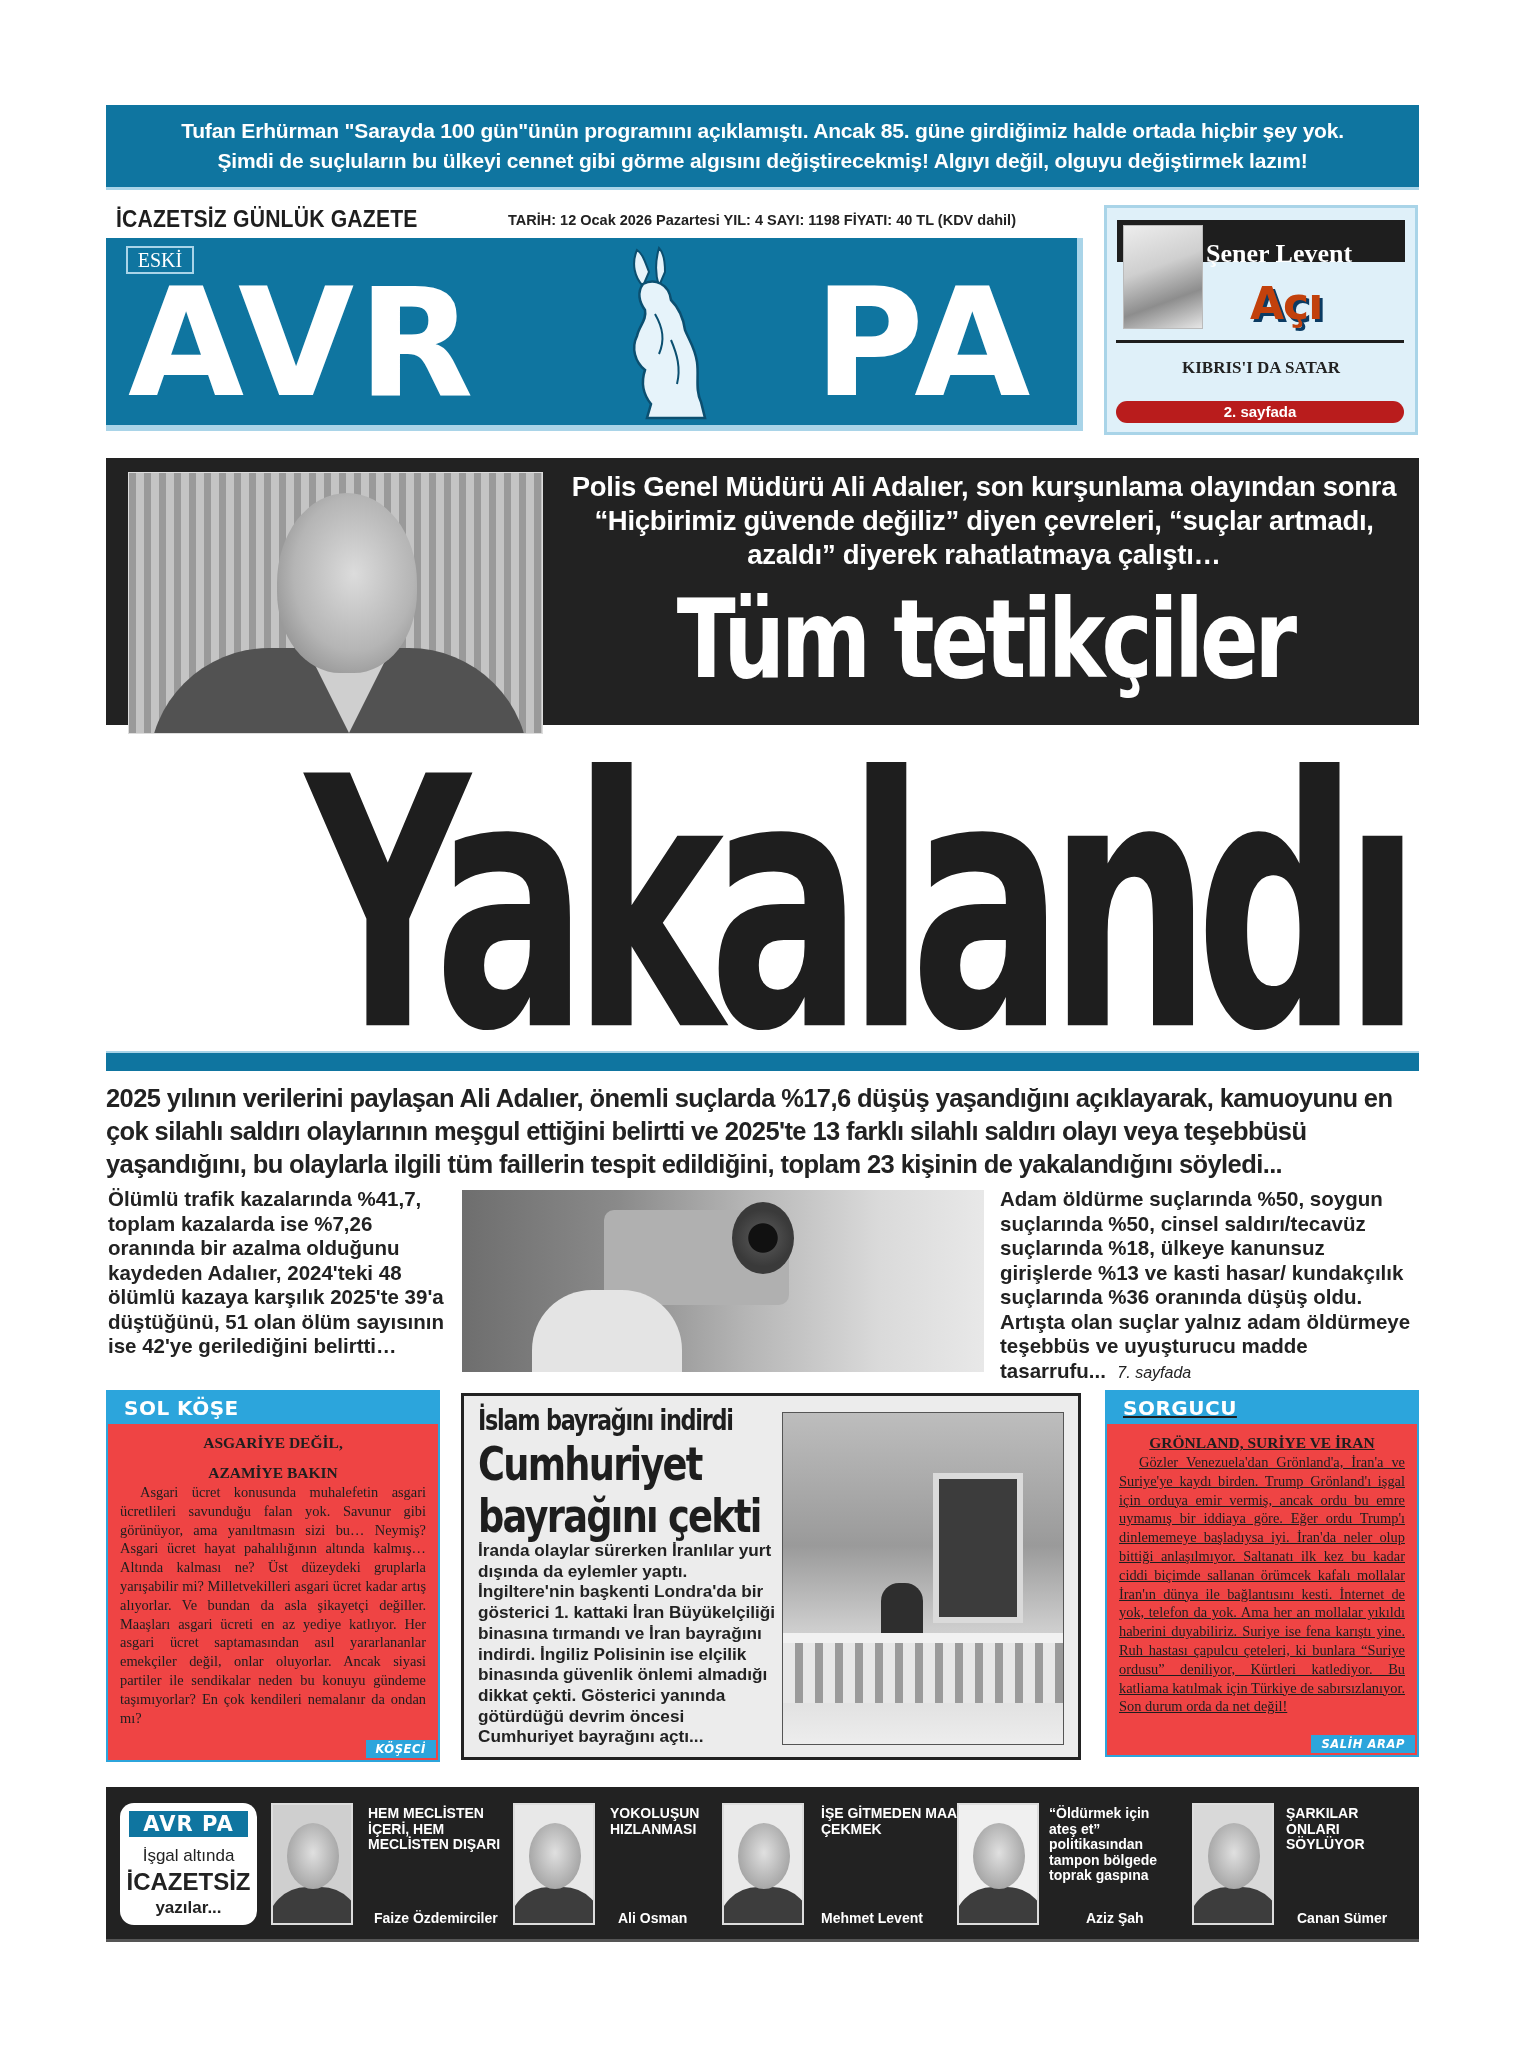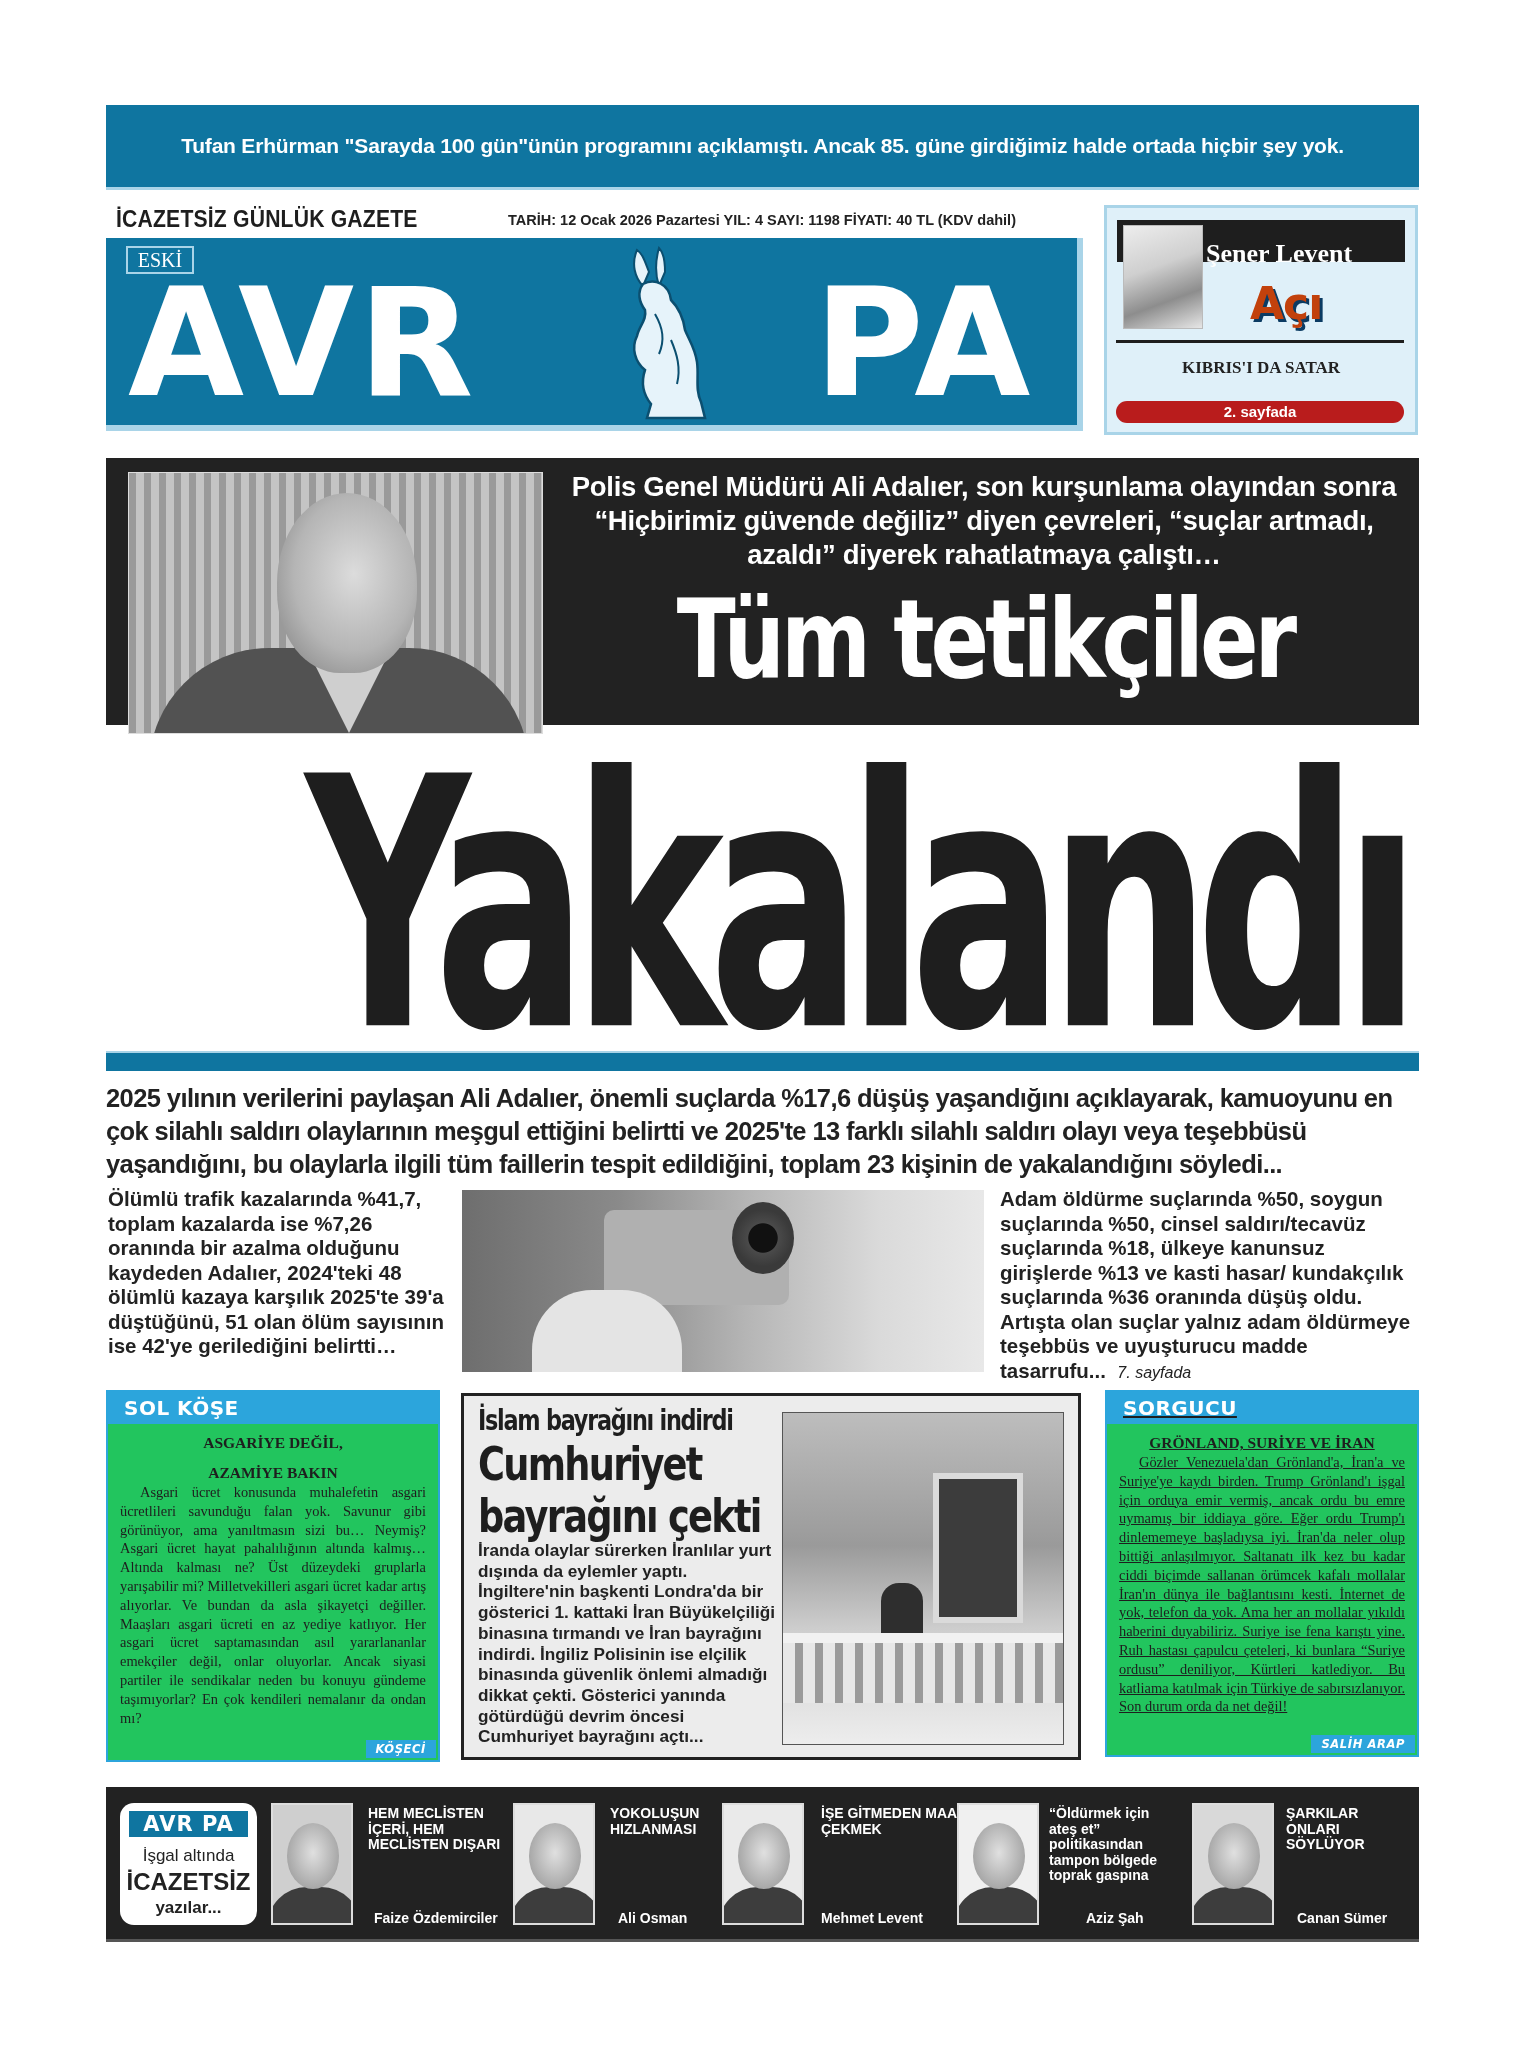--- a/index.html
+++ b/index.html
@@ -50,21 +50,21 @@
   .col-text { font-weight: bold; font-size: 20.5px; line-height: 24.5px; color: #222; }
   #left-col { left: 108px; top: 1187px; width: 345px; }
   #right-col { left: 1000px; top: 1187px; width: 420px; }
   #right-col .page { font-weight: normal; font-style: italic; font-size: 16px; margin-top: 44px; }
   #gun-photo { left: 462px; top: 1190px; width: 522px; height: 182px; overflow: hidden; background: linear-gradient(90deg,#6e6e6e 0%,#8a8a8a 30%,#b6b6b6 55%,#dadada 80%,#e8e8e8 100%); }
   #gun-photo .slide { position: absolute; left: 142px; top: 20px; width: 185px; height: 95px; background: #b0b0b0; border-radius: 10px; }
   #gun-photo .muzzle { position: absolute; left: 270px; top: 12px; width: 62px; height: 72px; border-radius: 50%; background: radial-gradient(circle,#111 30%,#4a4a4a 32%,#3a3a3a 60%); }
   #gun-photo .hand { position: absolute; left: 70px; top: 100px; width: 150px; height: 100px; border-radius: 60px 60px 0 0; background: #e4e4e4; }
 
   
-  .column-box { background: #22c55e; border: 2px solid #2ca5dc; }
+  .column-box { background: #ef4444; border: 2px solid #2ca5dc; }
   .column-head { background: #2ca5dc; color: #fff; font-family: "DejaVu Sans", sans-serif; font-weight: bold; font-size: 20px; padding: 4px 16px; height: 32px; letter-spacing: 0.5px; }
   .column-title { font-family: "Liberation Serif", serif; font-weight: bold; font-size: 15.5px; text-align: center; line-height: 17px; margin-top: 10px; }
   .column-body { font-family: "Liberation Serif", serif; font-size: 14.4px; line-height: 18.8px; text-align: justify; padding: 0 12px 0 12px; text-indent: 20px; margin-top: 2px; }
   .column-sign { position: absolute; right: 2px; bottom: 2px; background: #2ca5dc; color: #fff; font-family: "DejaVu Sans", sans-serif; font-weight: bold; font-size: 11.5px; padding: 2px 10px; font-style: italic; letter-spacing: 0.6px; }
 
   #solkose { left: 106px; top: 1390px; width: 334px; height: 372px; }
   #sorgucu { left: 1105px; top: 1390px; width: 314px; height: 367px; text-decoration: underline; }
 
   
   #mid-box { left: 461px; top: 1393px; width: 620px; height: 367px; background: #ececec; border: 3px solid #222; }
@@ -88,20 +88,21 @@
   .writer-photo .face { position: absolute; left: 14px; top: 18px; width: 52px; height: 66px; border-radius: 50%; background: radial-gradient(ellipse at 50% 45%, #e0e0e0 0%, #a8a8a8 70%, #6c6c6c 100%); }
   .writer-photo .shoulders { position: absolute; left: -6px; top: 82px; width: 94px; height: 60px; border-radius: 40px 40px 0 0; background: #3d3d3d; }
   .writer-headline { position: absolute; top: 1806px; color: #fff; font-weight: bold; font-size: 14px; line-height: 15.5px; width: 150px; }
   .writer-name { position: absolute; top: 1910px; color: #fff; font-weight: bold; font-size: 14px; }
 </style>
 </head>
 <body>
 
 <div id="top-banner" class="abs">
   <div>Tufan Erhürman "Sarayda 100 gün"ünün programını açıklamıştı. Ancak 85. güne girdiğimiz halde ortada hiçbir şey yok.</div>
+  <div>Şimdi de suçluların bu ülkeyi cennet gibi görme algısını değiştirecekmiş! Algıyı değil, olguyu değiştirmek lazım!</div>
 </div>
 
 <div id="tagline" class="abs">İCAZETSİZ GÜNLÜK GAZETE</div>
 <div id="issue-info" class="abs">TARİH: 12 Ocak 2026 Pazartesi YIL: 4  SAYI: 1198  FİYATI: 40 TL (KDV dahil)</div>
 <div id="masthead" class="abs"></div>
 <div id="eski" class="abs">ESKİ</div>
 <div id="logo-left" class="logo-letters">AVR</div>
 <div id="logo-right" class="logo-letters">PA</div>
 <svg id="thinker" class="abs" viewBox="0 0 170 180">
   <path d="M52 6 C46 20 50 34 58 42 L64 28 C60 18 58 10 52 6 Z" fill="#e6f3fa" stroke="#0b4f70" stroke-width="2"></path>

